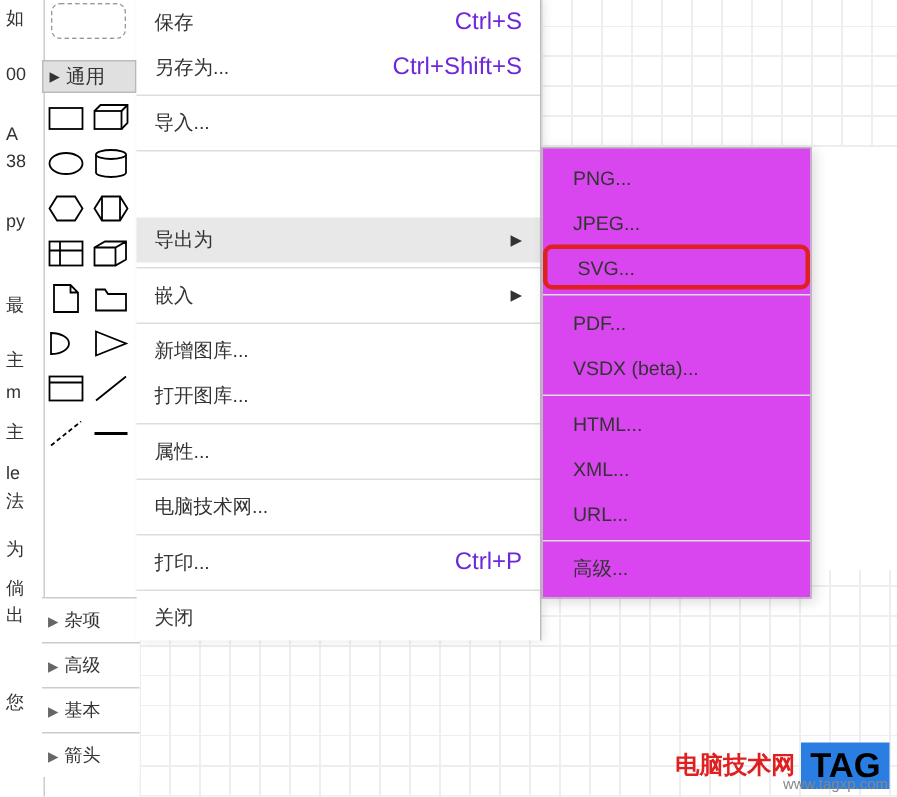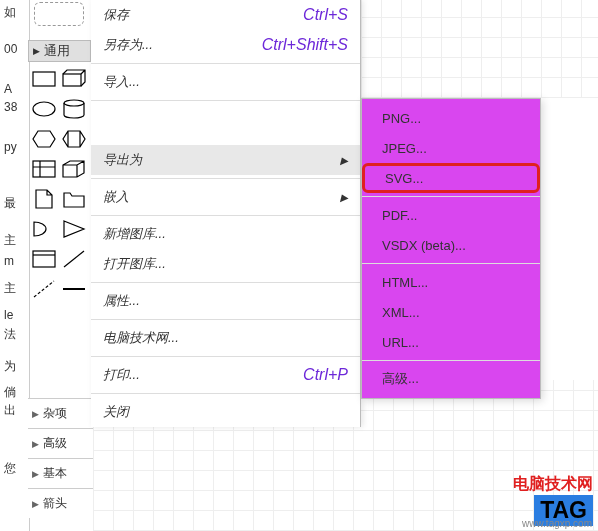--- a/index.html
+++ b/index.html
@@ -9,33 +9,33 @@
   .shapes { position: absolute; left: 28px; top: 63px; width: 65px; display: flex; flex-wrap: wrap; gap: 2px; padding: 2px; }
   .shape { width: 28px; height: 28px; display: flex; align-items: center; justify-content: center; }
   .shape svg { width: 24px; height: 20px; stroke: #000; stroke-width: 1.2; fill: none; }
   .cpanel { position: absolute; top: 40px; left: 28px; width: 63px; height: 22px; background: #e0e0e0; border: 1px solid #bbb; display: flex; align-items: center; }
   .cpanel .chev { font-size: 9px; margin: 0 4px; }
   .dashrect { position: absolute; left: 34px; top: 2px; width: 50px; height: 24px; border: 1.5px dashed #999; border-radius: 6px; }
   .catlist { position: absolute; left: 28px; top: 398px; width: 65px; background: #fff; }
   .cat { border-top: 1px solid #ccc; padding: 6px 4px; display: flex; align-items: center; font-size: 12px; }
   .cat .chev { font-size: 9px; margin-right: 4px; color: #666; }
   .menu { position: absolute; left: 91px; top: 0; width: 270px; background: #fff; border-right: 1px solid #bbb; box-shadow: 2px 0 6px rgba(0,0,0,0.1); }
-  .mi { display: flex; align-items: center; padding: 6px 12px; height: 30px; font-style: italic; }
+  .mi { display: flex; align-items: center; padding: 6px 12px; height: 30px; }
   .mi.hover { background: #e8e8e8; margin-top: 44px; }
   .mi .lbl { flex: 1; }
   .mi .cut { color: #6d28d9; font-size: 16px; }
   .mi .arrow { font-size: 10px; color: #333; margin-left: 8px; }
   .sep { height: 1px; background: #ddd; margin: 3px 0; }
   .submenu { position: absolute; left: 361px; top: 98px; width: 180px; background: #d946ef; border: 1px solid #bbb; box-shadow: 2px 2px 8px rgba(0,0,0,0.15); padding: 4px 0; }
   .smi { padding: 6px 20px; height: 30px; display: flex; align-items: center; }
   .highlight { border: 3px solid #e02020; border-radius: 6px; }
   .canvas { position: absolute; left: 93px; top: 380px; right: 0; bottom: 0; background-image: repeating-linear-gradient(0deg, #eee 0, #eee 1px, transparent 1px, transparent 20px), repeating-linear-gradient(90deg, #eee 0, #eee 1px, transparent 1px, transparent 20px); }
   .canvas2 { position: absolute; left: 361px; top: 0; right: 0; height: 98px; background-image: repeating-linear-gradient(0deg, #eee 0, #eee 1px, transparent 1px, transparent 20px), repeating-linear-gradient(90deg, #eee 0, #eee 1px, transparent 1px, transparent 20px); }
   .ruler-v { position: absolute; left: 220px; top: 400px; font-size: 10px; color: #999; }
-  .watermark { position: absolute; right: 5px; bottom: 5px; display: flex; align-items: flex-end; flex-direction: column; }
+  .watermark { position: absolute; right: 5px; bottom: 5px; display: flex; align-items: center; }
   .wm-text { color: #e02020; font-weight: bold; font-size: 16px; }
   .tag { background: #2a7de1; color: #000000; font-weight: bold; font-size: 23px; padding: 2px 6px; margin-left: 4px; }
   .wm-url { position: absolute; right: 6px; bottom: -2px; font-size: 10px; color: #888; }
 </style>
 </head>
 <body>
 
 <div class="canvas2"></div>
 <div class="canvas"></div>
 <div class="ruler-v">500</div>

